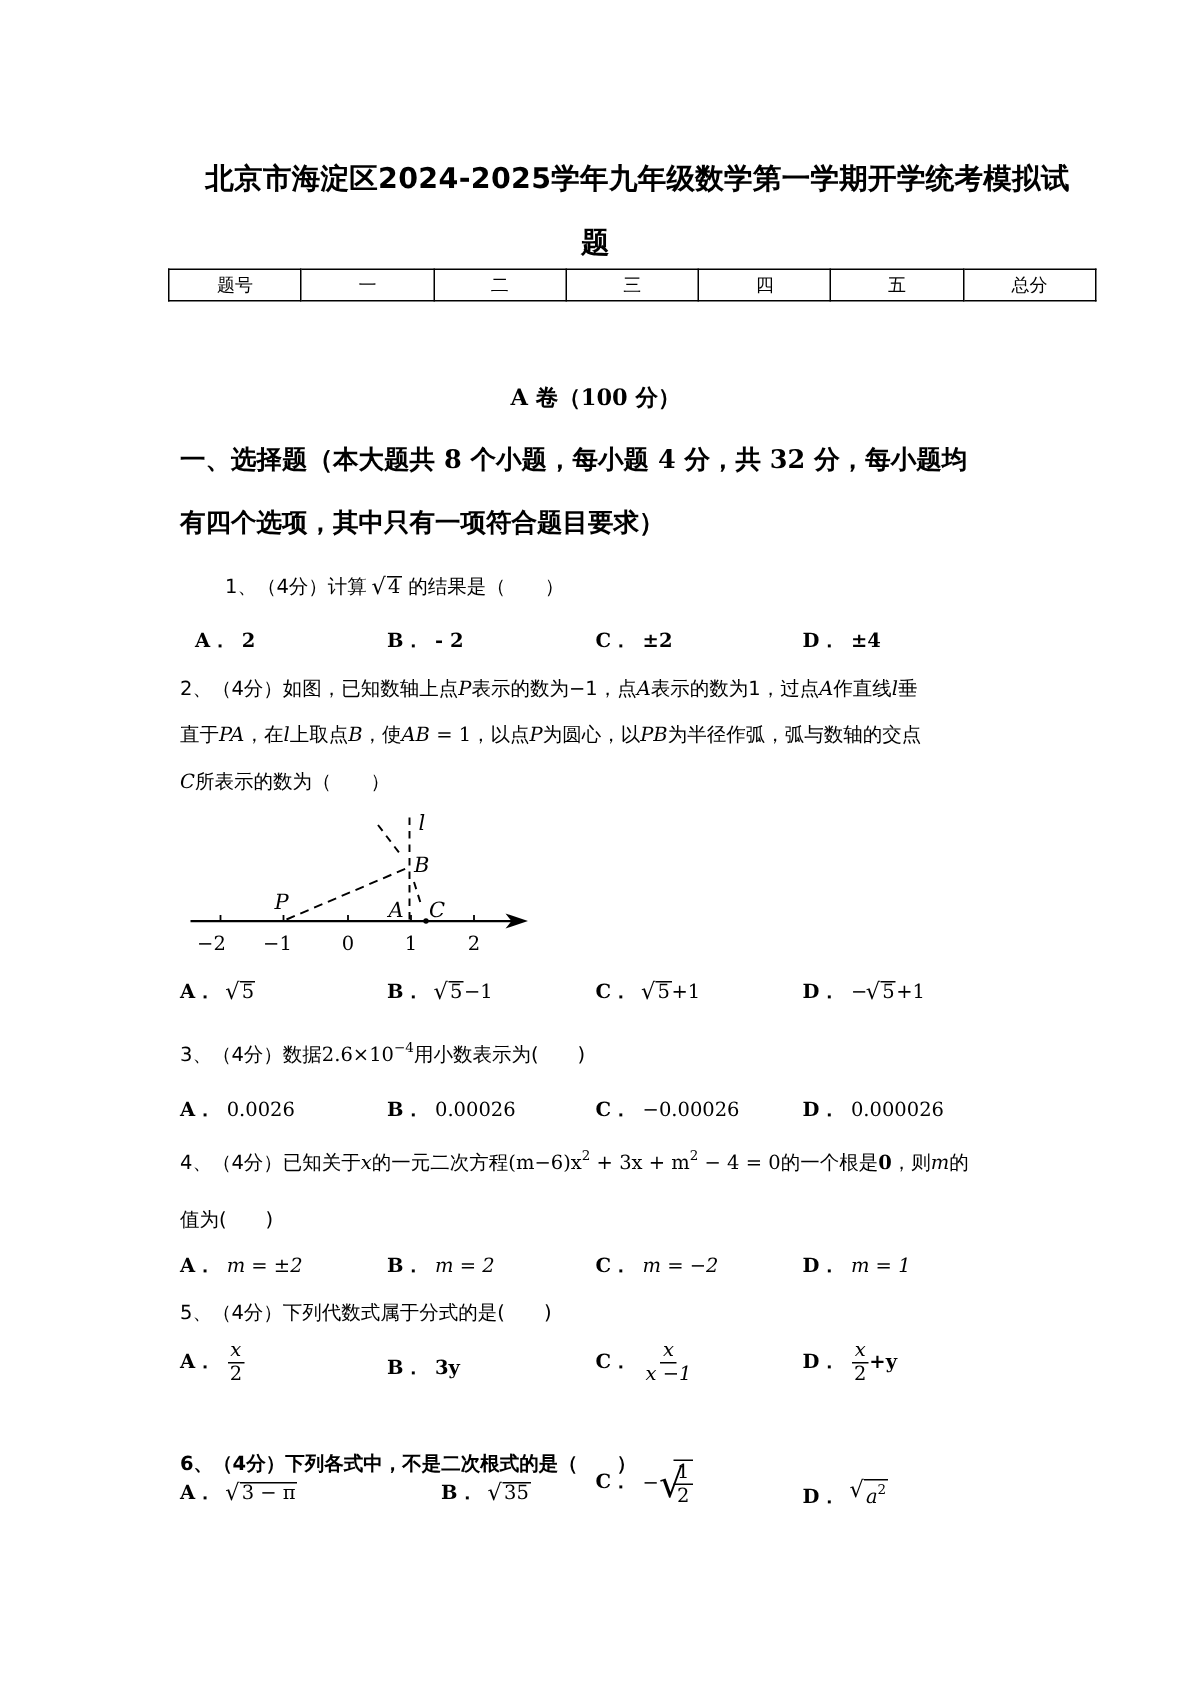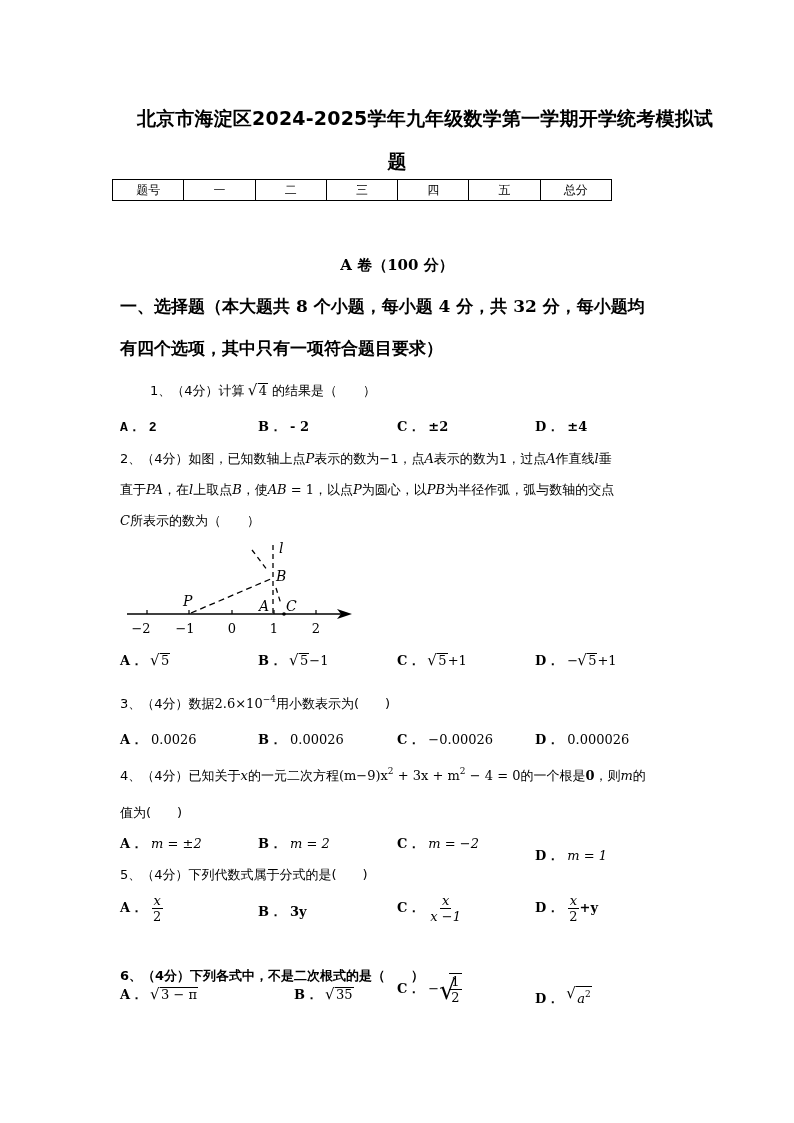--- a/index.html
+++ b/index.html
@@ -1,19 +1,19 @@
 <!DOCTYPE html>
 <html><head>
 <meta charset="utf-8">
 <style>
   html, body { margin: 0; padding: 0; background: #ffffff; }
   body { width: 794px; height: 1123px; position: relative; overflow: hidden; color: #000; font-family: "DejaVu Serif", "Liberation Serif", serif; }
   .abs { position: absolute; white-space: nowrap; }
   .title { left: 0; width: 794px; text-align: center; font-family: "DejaVu Sans", "Liberation Sans", sans-serif; font-weight: bold; font-size: 19px; letter-spacing: 0.2px; }
-  table.score { position: absolute; left: 112px; top: 179px; width: 500px; border-collapse: collapse; table-layout: fixed; }
+  table.score { position: absolute; left: 112px; top: 179px; width: 619px; border-collapse: collapse; table-layout: fixed; }
   table.score td { border: 1px solid #000; height: 20px; padding: 0; text-align: center; font-size: 12px; font-family: "DejaVu Sans", "Liberation Sans", sans-serif; line-height: 18px; }
   .sec-a { left: 0; width: 794px; text-align: center; font-size: 15px; font-weight: bold; font-family: "DejaVu Serif", "Liberation Serif", serif; }
   .sec-head { left: 120px; font-size: 17px; font-weight: bold; font-family: "DejaVu Serif", "Liberation Serif", serif; }
   .q { left: 120px; font-size: 13px; font-family: "DejaVu Sans", "Liberation Sans", sans-serif; }
   .q .it { font-family: "DejaVu Serif", "Liberation Serif", serif; font-style: italic; }
   .q .rm { font-family: "DejaVu Serif", "Liberation Serif", serif; }
   .opt { font-size: 13px; font-family: "DejaVu Serif", "Liberation Serif", serif; }
   .opt .lbl { font-weight: bold; margin-right: 8px; }
   .opt .it { font-style: italic; }
   .opt .b { font-weight: bold; }
@@ -48,21 +48,21 @@
 
 <div class="abs sec-a" style="top:256px;">A 卷（100 分）</div>
 <div class="abs sec-head" style="top:295px;">一、选择题（本大题共 8 个小题，每小题 4 分，共 32 分，每小题均</div>
 <div class="abs sec-head" style="top:337px;">有四个选项，其中只有一项符合题目要求）</div>
 
 <div class="abs q" style="top:382px;margin-left:30px;">
   <span>1、（4分）计算</span>
   <span class="rm sqrt"><span class="rad">4</span></span>
   <span>的结果是（　　）</span>
 </div>
-<div class="abs opt" style="top:418px;left:120px;font-family:Liberation Mono, monospace;"><span class="lbl">A．</span><span class="b">2</span></div>
+<div class="abs opt" style="top:418px;left:130px;"><span class="lbl">A．</span><span class="b">2</span></div>
 <div class="abs opt" style="top:418px;left:258px;"><span class="lbl">B．</span><span class="b">- 2</span></div>
 <div class="abs opt" style="top:418px;left:397px;"><span class="lbl">C．</span><span class="b">±2</span></div>
 <div class="abs opt" style="top:418px;left:535px;"><span class="lbl">D．</span><span class="b">±4</span></div>
 
 <div class="abs q" style="top:450px;">
   <span>2、（4分）如图，已知数轴上点</span><span class="it">P</span><span>表示的数为−1，点</span><span class="it">A</span><span>表示的数为1，过点</span><span class="it">A</span><span>作直线</span><span class="it">l</span><span>垂</span>
 </div>
 <div class="abs q" style="top:481px;">
   <span>直于</span><span class="it">PA</span><span>，在</span><span class="it">l</span><span>上取点</span><span class="it">B</span><span>，使</span><span class="it">AB</span><span class="rm"> = 1</span><span>，以点</span><span class="it">P</span><span>为圆心，以</span><span class="it">PB</span><span>为半径作弧，弧与数轴的交点</span>
 </div>
@@ -110,27 +110,27 @@
 
 <div class="abs q" style="top:694px;">
   <span>3、（4分）数据</span><span class="rm">2.6×10</span><sup class="rm">−4</sup><span>用小数表示为(　　)</span>
 </div>
 <div class="abs opt" style="top:731px;left:120px;"><span class="lbl">A．</span><span>0.0026</span></div>
 <div class="abs opt" style="top:731px;left:258px;"><span class="lbl">B．</span><span>0.00026</span></div>
 <div class="abs opt" style="top:731px;left:397px;"><span class="lbl">C．</span><span>−0.00026</span></div>
 <div class="abs opt" style="top:731px;left:535px;"><span class="lbl">D．</span><span>0.000026</span></div>
 
 <div class="abs q" style="top:766px;">
-  <span>4、（4分）已知关于</span><span class="it">x</span><span>的一元二次方程</span><span class="rm">(m−9)x</span><sup class="rm">2</sup><span class="rm"> + 3x + m</span><sup class="rm">2</sup><span class="rm"> − 4 = 0</span><span>的一个根是</span><span class="rm" style="font-weight:bold;">0</span><span>，则</span><span class="it">m</span><span>的</span>
+  <span>4、（4分）已知关于</span><span class="it">x</span><span>的一元二次方程</span><span class="rm">(m−6)x</span><sup class="rm">2</sup><span class="rm"> + 3x + m</span><sup class="rm">2</sup><span class="rm"> − 4 = 0</span><span>的一个根是</span><span class="rm" style="font-weight:bold;">0</span><span>，则</span><span class="it">m</span><span>的</span>
 </div>
 <div class="abs q" style="top:804px;">值为(　　)</div>
 <div class="abs opt" style="top:835px;left:120px;"><span class="lbl">A．</span><span class="it">m = ±2</span></div>
 <div class="abs opt" style="top:835px;left:258px;"><span class="lbl">B．</span><span class="it">m = 2</span></div>
 <div class="abs opt" style="top:835px;left:397px;"><span class="lbl">C．</span><span class="it">m = −2</span></div>
-<div class="abs opt" style="top:835px;left:535px;margin-top:12px;"><span class="lbl">D．</span><span class="it">m = 1</span></div>
+<div class="abs opt" style="top:835px;left:535px;"><span class="lbl">D．</span><span class="it">m = 1</span></div>
 
 <div class="abs q" style="top:866px;">5、（4分）下列代数式属于分式的是(　　)</div>
 <div class="abs opt" style="top:893px;left:120px;"><span class="lbl">A．</span><span class="frac">
       <span class="num it">x</span>
       <span class="den">2</span>
     </span></div>
 <div class="abs opt" style="top:903px;left:258px;"><span class="lbl">B．</span><span class="b">3y</span></div>
 <div class="abs opt" style="top:893px;left:397px;"><span class="lbl">C．</span><span class="frac">
       <span class="num it">x</span>
       <span class="den it">x −1</span>

